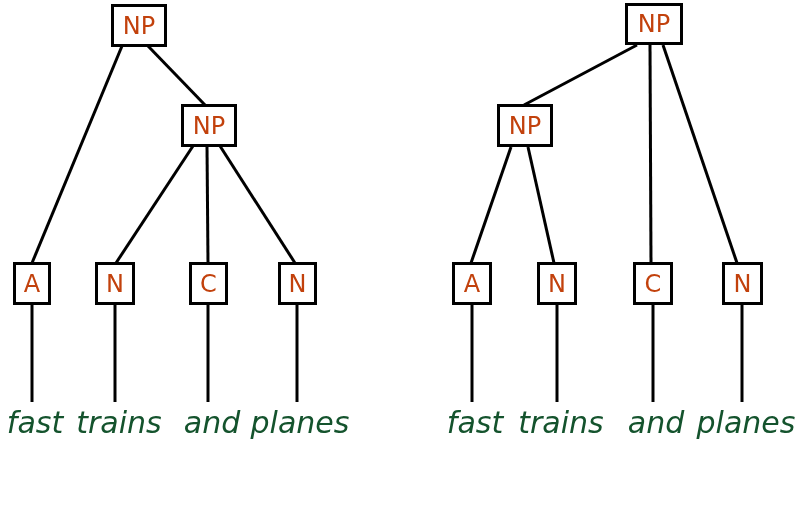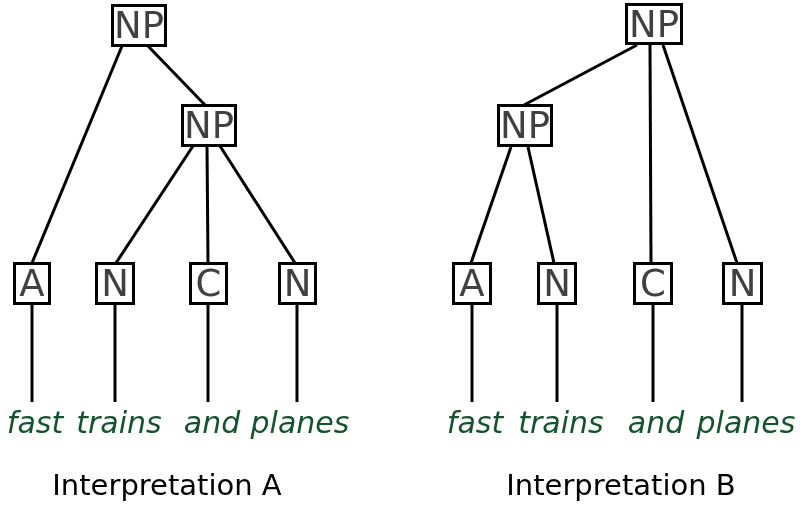--- a/index.html
+++ b/index.html
@@ -27,22 +27,22 @@
     stroke-width: 3;
   }
   .node {
     position: absolute;
     box-sizing: border-box;
     border: 3px solid #000000;
     background: #ffffff;
     display: flex;
     align-items: center;
     justify-content: center;
-    font-size: 37px;
-    color: #404040;
+    font-size: 24px;
+    color: #c2410c;
     line-height: 1;
   }
   .word {
     position: absolute;
     transform: translateX(-50%);
     font-style: italic;
     font-size: 30px;
     color: #14532d;
     white-space: nowrap;
     line-height: 1;
@@ -92,30 +92,28 @@
   <div class="node" style="left:13px; top:262px; width:38px; height:43px;">A</div>
   <div class="node" style="left:95px; top:262px; width:40px; height:43px;">N</div>
   <div class="node" style="left:189px; top:262px; width:39px; height:43px;">C</div>
   <div class="node" style="left:278px; top:262px; width:39px; height:43px;">N</div>
 
   <span class="word" style="left:35px; top:408px;">fast</span>
   <span class="word" style="left:119px; top:408px;">trains</span>
   <span class="word" style="left:212px; top:408px;">and</span>
   <span class="word" style="left:300px; top:408px;">planes</span>
 
-  <div class="caption" style="left:167px; top:471px;">Interpretation A</div>
 
   <div class="node" style="left:625px; top:3px; width:58px; height:42px;">NP</div>
   <div class="node" style="left:497px; top:104px; width:56px; height:43px;">NP</div>
 
   <div class="node" style="left:452px; top:262px; width:40px; height:43px;">A</div>
   <div class="node" style="left:537px; top:262px; width:40px; height:43px;">N</div>
   <div class="node" style="left:633px; top:262px; width:40px; height:43px;">C</div>
   <div class="node" style="left:722px; top:262px; width:41px; height:43px;">N</div>
 
   <span class="word" style="left:475px; top:408px;">fast</span>
   <span class="word" style="left:561px; top:408px;">trains</span>
   <span class="word" style="left:656px; top:408px;">and</span>
   <span class="word" style="left:746px; top:408px;">planes</span>
 
-  <div class="caption" style="left:621px; top:471px;">Interpretation B</div>
 
 </div>
 
 </body></html>

